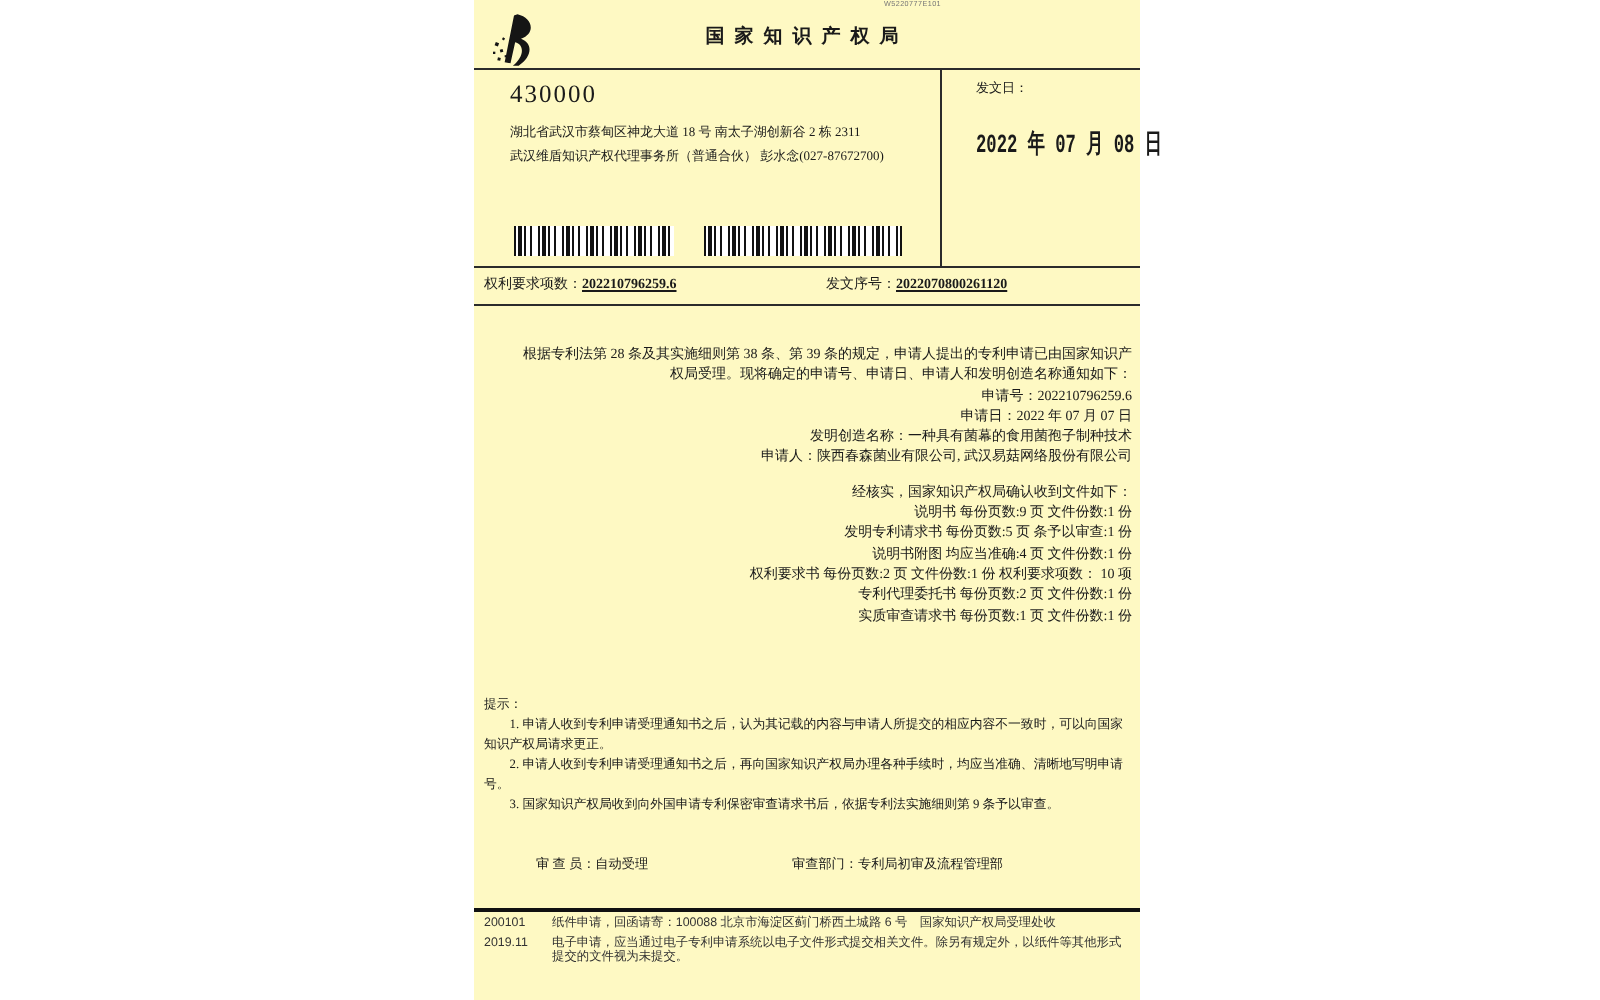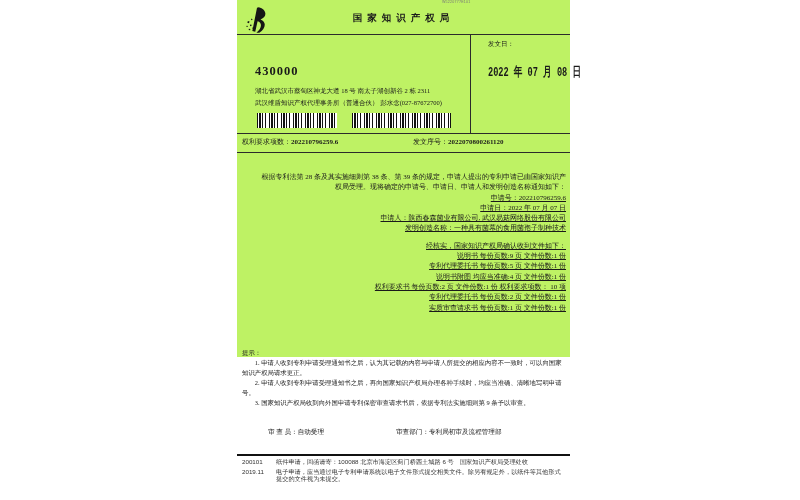--- a/index.html
+++ b/index.html
@@ -1,44 +1,44 @@
 <!DOCTYPE html>
 <html><head>
 <meta charset="utf-8">
 <style>
   html,body{margin:0;padding:0;background:#ffffff;}
   body{width:800px;height:500px;position:relative;overflow:hidden;
        font-family:"Liberation Serif","DejaVu Serif",serif;color:#1a1a1a;}
-  .page{position:absolute;left:237px;top:0;width:333px;height:357px;background:#bef264;}
+  .page{position:absolute;left:237px;top:0;width:333px;height:500px;background:#fef9c3;}
   .abs{position:absolute;}
   .hr{position:absolute;height:1px;background:#2b2b2b;left:0;width:333px;}
   .hr.thick{height:2px;background:#111;}
   .vr{position:absolute;width:1px;background:#2b2b2b;}
   .header-title{position:absolute;left:0;top:12px;width:333px;text-align:center;
        font-size:9.5px;font-weight:bold;letter-spacing:5px;white-space:nowrap;}
   .tiny-code{position:absolute;left:205px;top:0px;width:120px;text-align:left;
        font-size:8px;color:#777;transform:scale(0.45);transform-origin:left top;
        font-family:"Liberation Sans",sans-serif;letter-spacing:0.5px;}
   .logo{position:absolute;left:6px;top:6px;width:28px;height:28px;}
-  .postcode{font-size:12.5px;font-weight:bold;letter-spacing:1px;margin-top:24px;}
+  .postcode{font-size:12.5px;font-weight:normal;letter-spacing:1px;}
   .addr{font-size:6.5px;line-height:12px;white-space:nowrap;}
   .date-label{font-size:6.5px;}
   .date-value{margin-top:16px;font-size:10.5px;font-weight:bold;
        font-family:"Liberation Mono","DejaVu Sans Mono",monospace;
        transform:scaleX(0.82) scaleY(1.25);transform-origin:left center;white-space:nowrap;}
   .barcode{position:absolute;top:113px;height:15px;
        background:repeating-linear-gradient(90deg,#111 0 1px,#fff 1px 2px,#111 2px 4px,#fff 4px 5px,#111 5px 6px,#fff 6px 8px,#111 8px 9px,#fff 9px 12px);}
   .row-nos{position:absolute;left:0;top:137px;width:333px;font-size:7px;}
-  .row-nos .val{font-weight:bold;}
+  .row-nos .val{font-weight:bold;text-decoration:underline;}
   .doc-title{position:absolute;left:0;top:156px;width:333px;text-align:center;
        font-size:9.5px;font-weight:bold;letter-spacing:6px;white-space:nowrap;}
   .body-block{position:absolute;left:5px;top:172px;width:324px;
        font-size:7px;line-height:10.3px;text-align:right;}
   .indent{text-indent:2em;}
-  .pad{padding-left:14px;text-decoration:underline;}
+  .pad{padding-left:14px;}
   .gap-top{margin-top:7px;}
   .notes-block{position:absolute;left:5px;top:348px;width:324px;
        font-size:6.4px;line-height:10px;}
   .examiner-row{position:absolute;left:0;top:428px;width:333px;font-size:6.6px;}
   .examiner-left{position:absolute;left:31px;white-space:nowrap;}
   .examiner-right{position:absolute;left:159px;white-space:nowrap;}
   .footer-block{position:absolute;left:5px;top:458px;width:324px;
        font-size:6.2px;line-height:7.6px;font-family:"Liberation Sans","DejaVu Sans",sans-serif;color:#333;}
   .footer-row{display:flex;margin-bottom:2px;}
   .footer-code{width:34px;flex:none;}
@@ -84,25 +84,25 @@
     <span class="abs nowrap" style="left:5px;"><span>权利要求项数：</span><span class="val">202210796259.6</span></span>
     <span class="abs nowrap" style="left:176px;"><span>发文序号：</span><span class="val">2022070800261120</span></span>
   </div>
   <div class="hr" style="top:152px;"></div>
 
 
   <div class="body-block">
     <div class="indent">根据专利法第 28 条及其实施细则第 38 条、第 39 条的规定，申请人提出的专利申请已由国家知识产权局受理。现将确定的申请号、申请日、申请人和发明创造名称通知如下：</div>
     <div class="pad">申请号：202210796259.6</div>
     <div class="pad">申请日：2022 年 07 月 07 日</div>
+    <div class="pad">发明创造名称：一种具有菌幕的食用菌孢子制种技术</div>
     <div class="pad">申请人：陕西春森菌业有限公司, 武汉易菇网络股份有限公司</div>
-    <div class="pad">发明创造名称：一种具有菌幕的食用菌孢子制种技术</div>
     <div class="pad gap-top">经核实，国家知识产权局确认收到文件如下：</div>
     <div class="pad">说明书 每份页数:9 页  文件份数:1 份</div>
-    <div class="pad">专利代理委托书 每份页数:5 页  文件份数:1 份</div>
+    <div class="pad">发明专利请求书 每份页数:5 页  条予以审查:1 份</div>
     <div class="pad">说明书附图 均应当准确:4 页  文件份数:1 份</div>
     <div class="pad">权利要求书 每份页数:2 页  文件份数:1 份  权利要求项数：  10 项</div>
     <div class="pad">专利代理委托书 每份页数:2 页  文件份数:1 份</div>
     <div class="pad">实质审查请求书 每份页数:1 页  文件份数:1 份</div>
   </div>
 
   <div class="notes-block">
     <div>提示：</div>
     <div class="indent">1. 申请人收到专利申请受理通知书之后，认为其记载的内容与申请人所提交的相应内容不一致时，可以向国家知识产权局请求更正。</div>
     <div class="indent">2. 申请人收到专利申请受理通知书之后，再向国家知识产权局办理各种手续时，均应当准确、清晰地写明申请号。</div>

